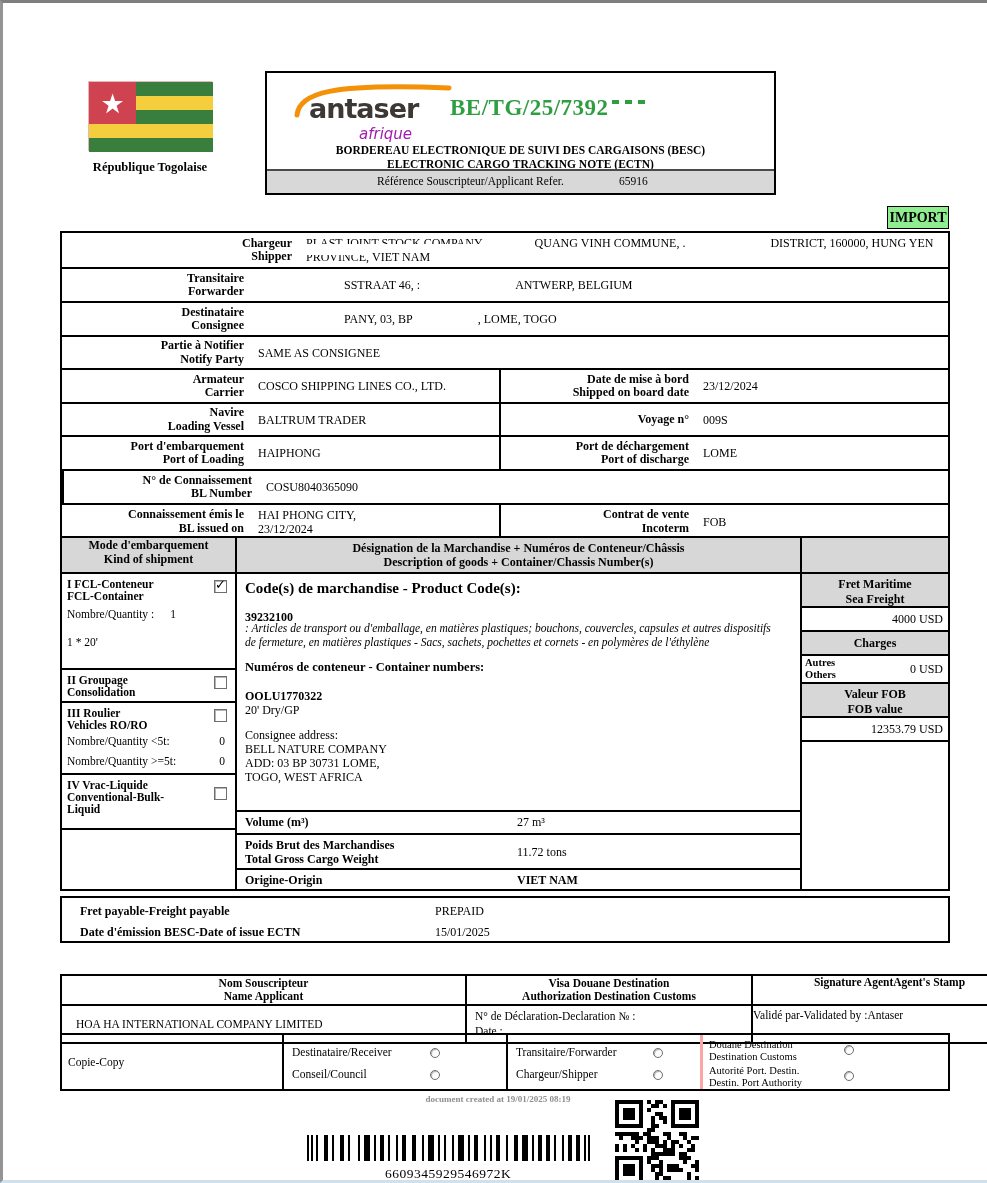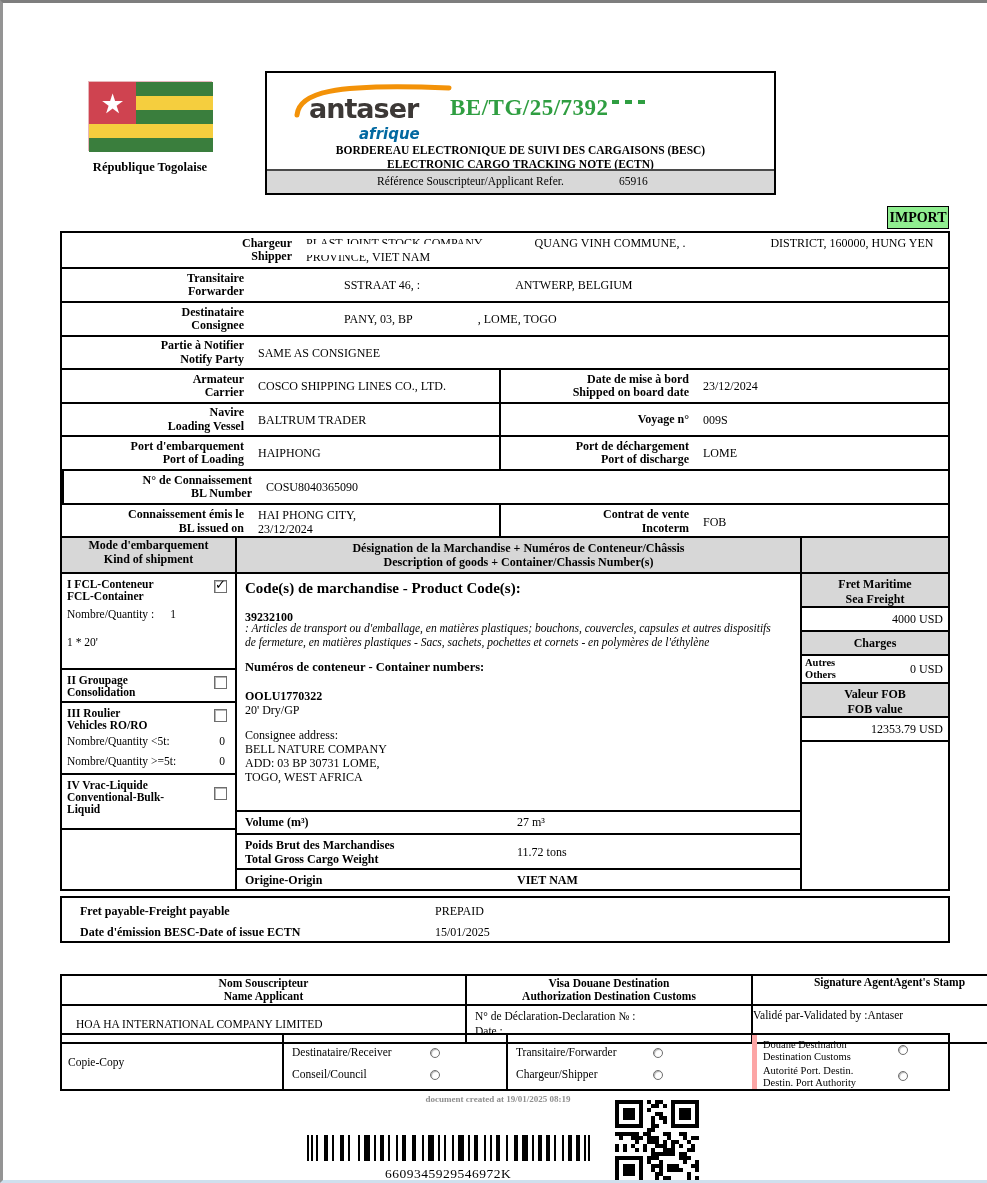--- a/index.html
+++ b/index.html
@@ -15,21 +15,21 @@
   .canton{position:absolute;left:0;top:0;width:47px;height:42px;background:#cf4350;color:#fff;
           text-align:center;font-size:27px;line-height:44px;font-family:"DejaVu Sans",sans-serif;}
   .flag-caption{margin-top:9px;text-align:center;font-weight:bold;font-size:12.5px;}
 
   
   .logobox{position:absolute;left:262px;top:68px;width:511px;height:124px;border:2px solid #000;box-sizing:border-box;background:#fff;}
   .swoosh{position:absolute;left:22px;top:6px;}
   .logo-name{position:absolute;left:42px;top:20px;font-family:"DejaVu Sans",sans-serif;font-weight:bold;
              font-size:27px;color:#3c3836;letter-spacing:-1px;}
   .logo-sub{position:absolute;left:92px;top:52px;font-family:"DejaVu Sans",sans-serif;font-style:italic;
-            font-weight:bold;font-size:15px;color:#0369a1;}
+            font-weight:normal;font-size:15px;color:#a21caf;}
   .refnum{position:absolute;left:183px;top:22px;font-weight:bold;font-size:23px;color:#2f9e41;letter-spacing:.5px;white-space:nowrap;}
   .ref-remnant{display:inline-block;width:36px;height:4px;margin-left:3px;vertical-align:top;margin-top:5px;
                background:repeating-linear-gradient(90deg,#2f9e41 0 7px,transparent 7px 13px);}
   .titles{position:absolute;left:0;right:0;top:70px;text-align:center;font-weight:bold;font-size:11.5px;line-height:14px;}
   .refbar{position:absolute;left:0;right:0;bottom:0;height:22px;background:#d8d8d8;border-top:2px solid #4a4a4a;font-size:11.5px;}
   .refbar-label{position:absolute;left:110px;top:4px;}
   .refbar-value{position:absolute;left:352px;top:4px;}
 
   
   .import{position:absolute;left:884px;top:203px;width:62px;height:23px;background:#90ee90;border:1px solid #000;
@@ -89,21 +89,21 @@
   .sc2{width:286px;border-right:2px solid #000;box-sizing:border-box;display:flex;flex-direction:column;justify-content:center;}
   .sc3{flex:1;display:flex;flex-direction:row;justify-content:center;}
   .sig-body .sc1{align-items:flex-start;padding-left:14px;font-size:11.5px;}
   .sig-body .sc2{justify-content:flex-start;padding:3px 0 0 8px;font-size:11.5px;line-height:15px;}
   .sig-body .sc3{text-align:center;font-size:11.5px;line-height:14px;justify-content:flex-start;padding-top:2px;}
 
   
   .copies{position:absolute;left:57px;top:1030px;width:890px;height:58px;border:2px solid #000;box-sizing:border-box;display:flex;font-size:11.5px;}
   .cc1{width:222px;border-right:2px solid #000;box-sizing:border-box;display:flex;align-items:center;padding-left:6px;}
   .cc2{width:224px;border-right:2px solid #000;box-sizing:border-box;position:relative;}
-  .cc3{width:249px;border-right:5px solid #fca5a5;box-sizing:border-box;position:relative;padding-left:12px;}
+  .cc3{width:195px;border-right:3px solid #fca5a5;box-sizing:border-box;position:relative;padding-left:12px;}
   .cc4{flex:1;position:relative;font-size:10.5px;line-height:12px;}
   .radio{position:absolute;width:10px;height:10px;border-radius:50%;background:#fff;border:1px solid #6e6e6e;
          box-shadow:inset 1px 1px 1px #b0b0b0;box-sizing:border-box;}
 
   
   .created{position:absolute;left:300px;top:1091px;width:390px;text-align:center;font-weight:bold;font-size:9px;color:#8f8f8f;}
   .barcode-wrap{position:absolute;left:300px;top:1132px;width:290px;text-align:center;}
   .barcode-num{font-size:13.5px;margin-top:1px;letter-spacing:.5px;}
   .qr{position:absolute;left:612px;top:1097px;width:86px;height:86px;}
 </style>

